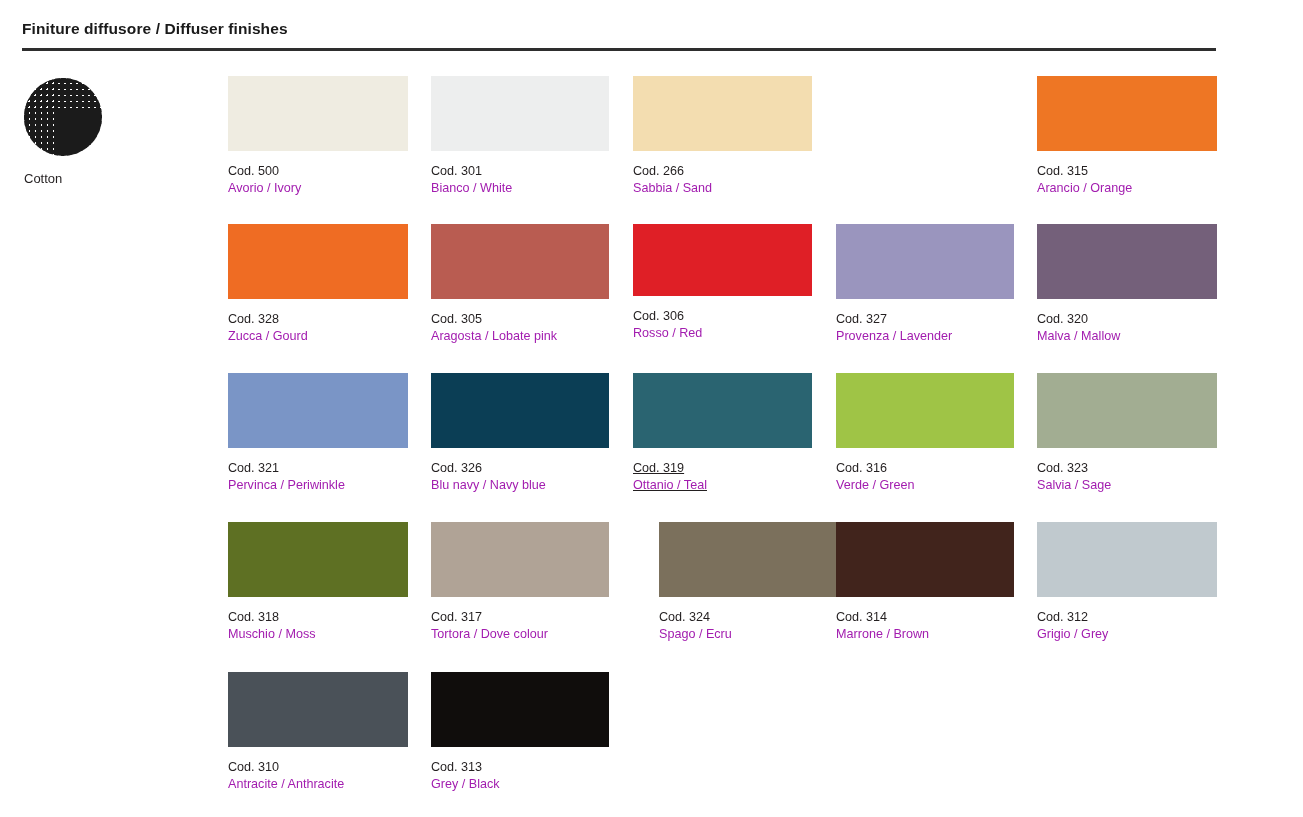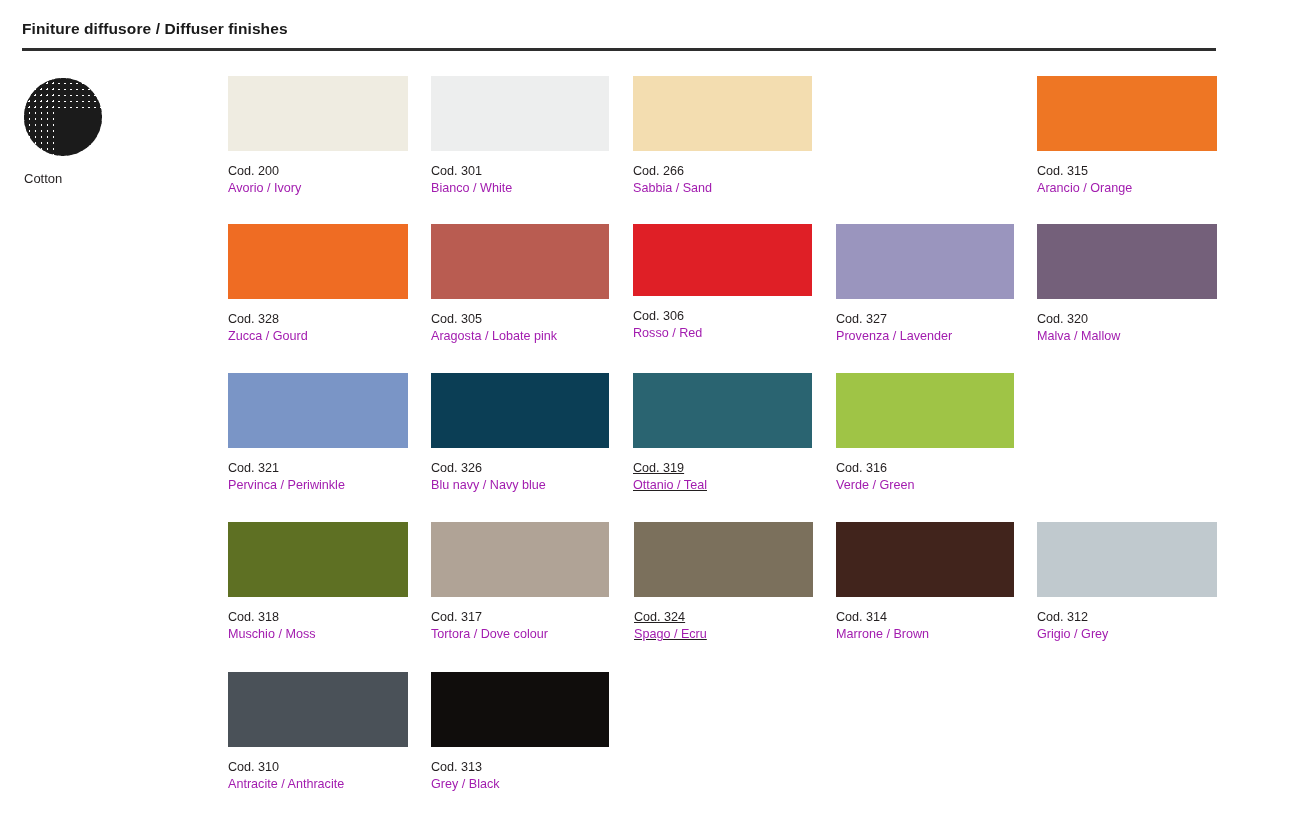--- a/index.html
+++ b/index.html
@@ -118,21 +118,21 @@
 </div>
 
 <div class="finish-col">
   <div class="finish-swatch-icon"></div>
   <div class="finish-label">Cotton</div>
 </div>
 
 <div class="swatch-grid" id="swatch-grid">
     <div class="swatch-cell" style="left: 228px; top: 76px; width: 180px;">
       <div class="swatch-chip" style="height: 75px; background: rgb(239, 236, 225);"></div>
-      <div class="swatch-code">Cod. 200</div>
+      <div class="swatch-code">Cod. 500</div>
       <div class="swatch-name">Avorio / Ivory</div>
     </div>
     <div class="swatch-cell" style="left: 431px; top: 76px; width: 178px;">
       <div class="swatch-chip" style="height: 75px; background: rgb(237, 238, 238);"></div>
       <div class="swatch-code">Cod. 301</div>
       <div class="swatch-name">Bianco / White</div>
     </div>
     <div class="swatch-cell" style="left: 633px; top: 76px; width: 179px;">
       <div class="swatch-chip" style="height: 75px; background: rgb(243, 221, 176);"></div>
       <div class="swatch-code">Cod. 266</div>
@@ -181,31 +181,36 @@
     <div class="swatch-cell" style="left: 633px; top: 373px; width: 179px; text-decoration: underline;">
       <div class="swatch-chip" style="height: 75px; background: rgb(42, 100, 113);"></div>
       <div class="swatch-code">Cod. 319</div>
       <div class="swatch-name">Ottanio / Teal</div>
     </div>
     <div class="swatch-cell" style="left: 836px; top: 373px; width: 178px;">
       <div class="swatch-chip" style="height: 75px; background: rgb(159, 196, 70);"></div>
       <div class="swatch-code">Cod. 316</div>
       <div class="swatch-name">Verde / Green</div>
     </div>
+    <div class="swatch-cell" style="left: 1037px; top: 373px; width: 180px;">
+      <div class="swatch-chip" style="height: 75px; background: rgb(162, 173, 146);"></div>
+      <div class="swatch-code">Cod. 323</div>
+      <div class="swatch-name">Salvia / Sage</div>
+    </div>
     <div class="swatch-cell" style="left: 228px; top: 522px; width: 180px;">
       <div class="swatch-chip" style="height: 75px; background: rgb(94, 112, 35);"></div>
       <div class="swatch-code">Cod. 318</div>
       <div class="swatch-name">Muschio / Moss</div>
     </div>
     <div class="swatch-cell" style="left: 431px; top: 522px; width: 178px;">
       <div class="swatch-chip" style="height: 75px; background: rgb(176, 163, 150);"></div>
       <div class="swatch-code">Cod. 317</div>
       <div class="swatch-name">Tortora / Dove colour</div>
     </div>
-    <div class="swatch-cell" style="left: 634px; top: 522px; width: 179px; text-decoration: underline;">
+    <div class="swatch-cell" style="left: 659px; top: 522px; width: 179px;">
       <div class="swatch-chip" style="height: 75px; background: rgb(123, 112, 92);"></div>
       <div class="swatch-code">Cod. 324</div>
       <div class="swatch-name">Spago / Ecru</div>
     </div>
     <div class="swatch-cell" style="left: 836px; top: 522px; width: 178px;">
       <div class="swatch-chip" style="height: 75px; background: rgb(65, 36, 28);"></div>
       <div class="swatch-code">Cod. 314</div>
       <div class="swatch-name">Marrone / Brown</div>
     </div>
     <div class="swatch-cell" style="left: 1037px; top: 522px; width: 180px;">

